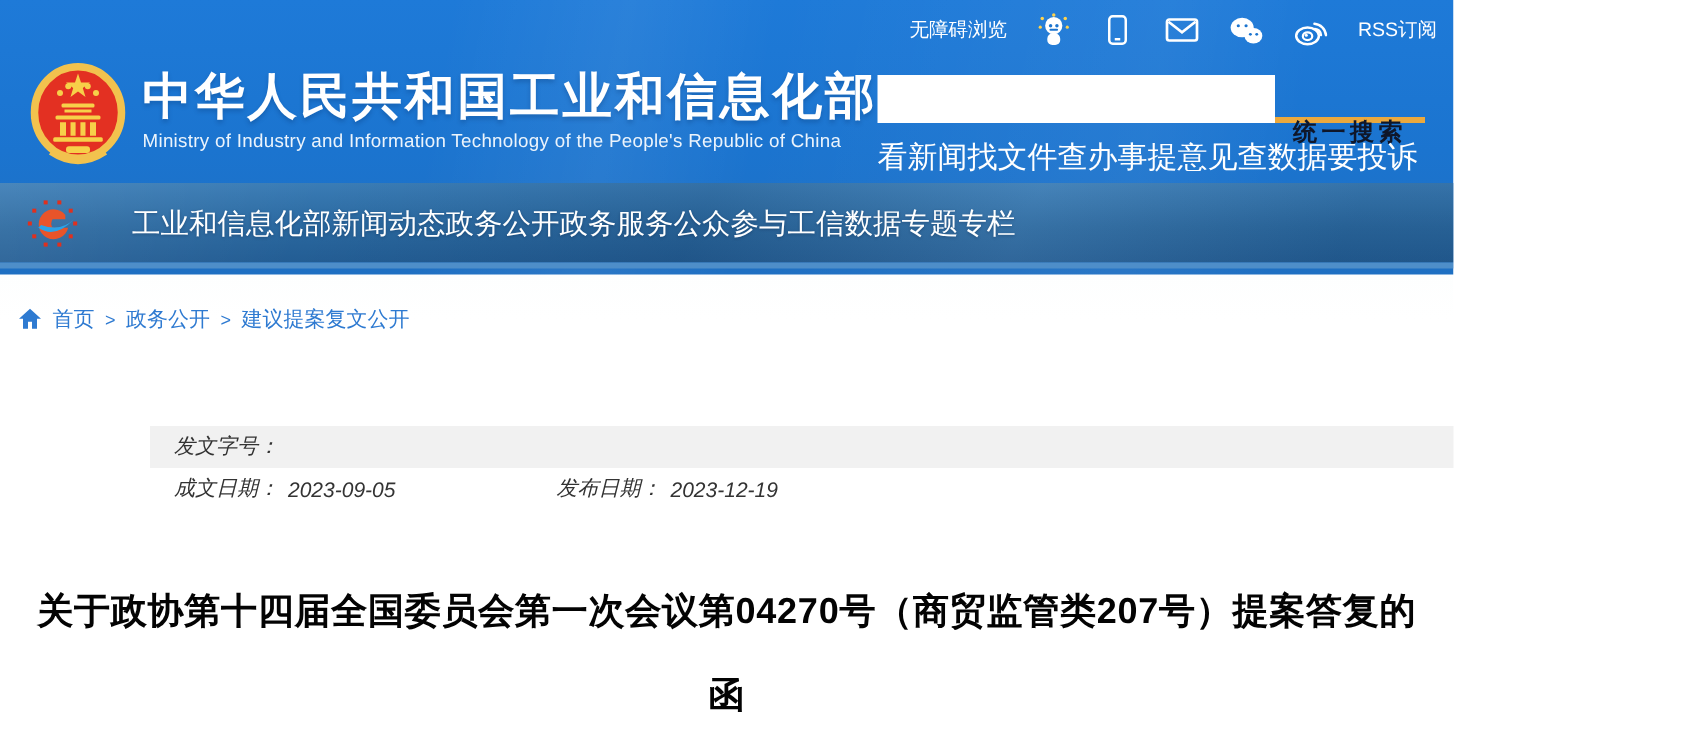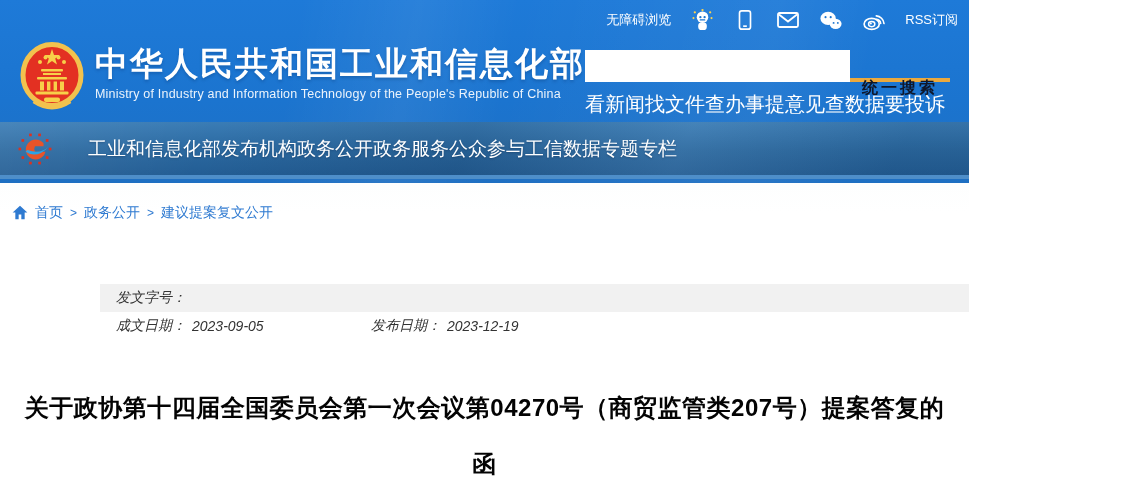--- a/index.html
+++ b/index.html
@@ -185,21 +185,21 @@
               <rect x="13.8" y="3.8" width="2.8" height="2.8"></rect>
             <rect x="23.4" y="3.8" width="2.8" height="2.8"></rect>
               <rect x="31.4" y="9.6" width="2.8" height="2.8"></rect>
           </g>
           <path d="M29 14 a10.5 10.5 0 1 0 2 9 h-11 a6 6 0 0 1 0 -6 h9 z" fill="#e8542a"></path>
           <path d="M10 23 Q22 31 35 17 Q26 26 12 21 Z" fill="#2aa3e8"></path>
         </svg>
       </span>
       <div class="nav-items">
         <a href="#" class="nav-item">工业和信息化部</a>
-        <a href="#" class="nav-item">发布机构</a>
+        <a href="#" class="nav-item">新闻动态</a>
         <a href="#" class="nav-item">政务公开</a>
         <a href="#" class="nav-item">政务服务</a>
         <a href="#" class="nav-item">公众参与</a>
         <a href="#" class="nav-item">工信数据</a>
         <a href="#" class="nav-item">专题专栏</a>
       </div>
     </nav>
   </header>
 
   <main class="content">

